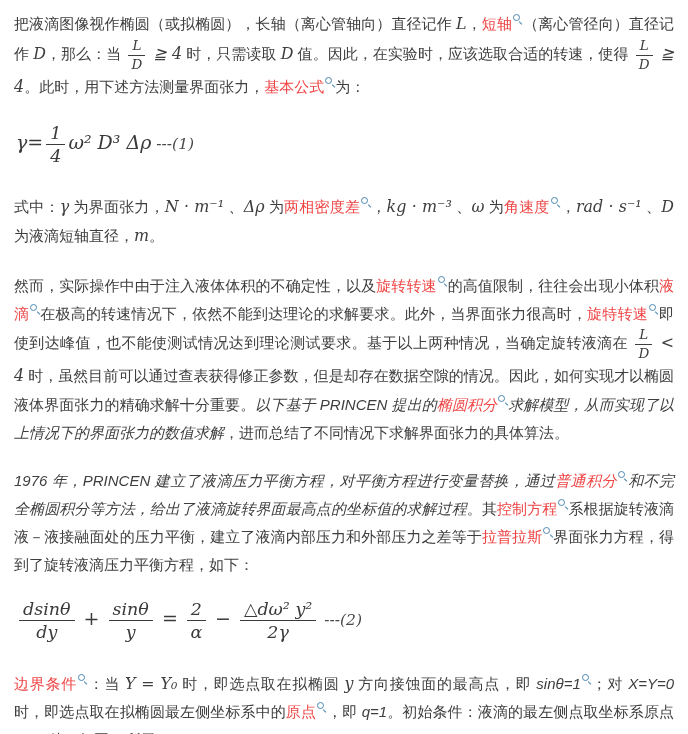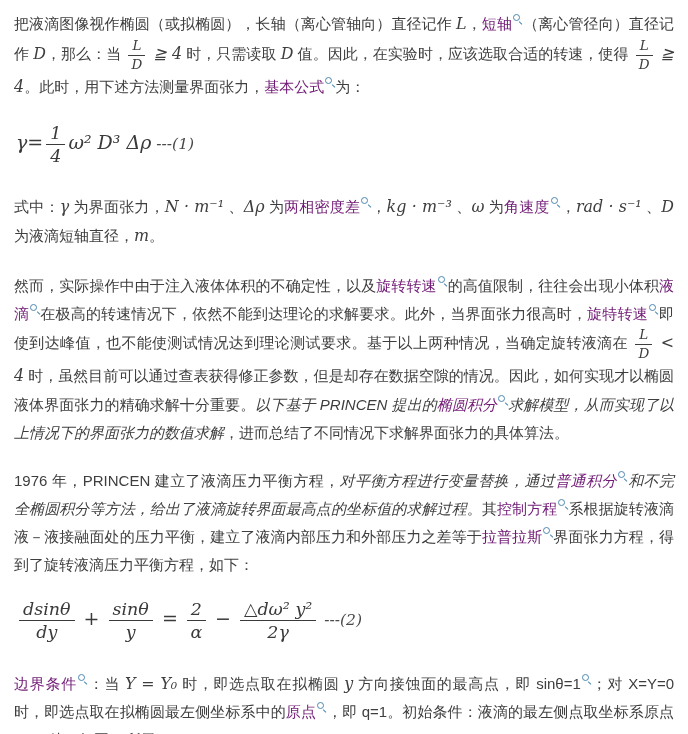--- a/index.html
+++ b/index.html
@@ -10,23 +10,23 @@
   .doc{
     padding:9px 14px 0 14px;
     font-size:15px;line-height:1.85;color:#3e3e3e;
     text-align:justify;
   }
   .para{margin:0 0 21px 0;}
   .formula{margin:0 0 26px 2px;font-size:19px;color:#3a3a3a;text-align:left;}
   .r-n{}
   .r-math{font-family:"DejaVu Serif",serif;font-style:italic;}
   .para .r-math{font-size:1.06em;}
-  .r-it{}
+  .r-it{font-style:italic;}
   .r-bi{font-style:italic;font-weight:normal;}
-  .r-link{color:#701a75;cursor:pointer;}
+  .r-link{color:#ef4444;cursor:pointer;}
   .r-tag{font-family:"DejaVu Serif",serif;font-style:italic;color:#4a4a4a;font-size:0.82em;}
   .frac{
     display:inline-block;text-align:center;vertical-align:-0.75em;
     font-family:"DejaVu Serif",serif;font-style:italic;
     line-height:1.15;font-size:0.92em;margin:0 3px;
   }
   .para .frac{font-size:0.9em;vertical-align:-0.7em;}
   .frac .fnum{display:block;padding:0 4px 1px 4px;border-bottom:1px solid currentColor;}
   .frac .fden{display:block;padding-top:1px;}
   .mag{

